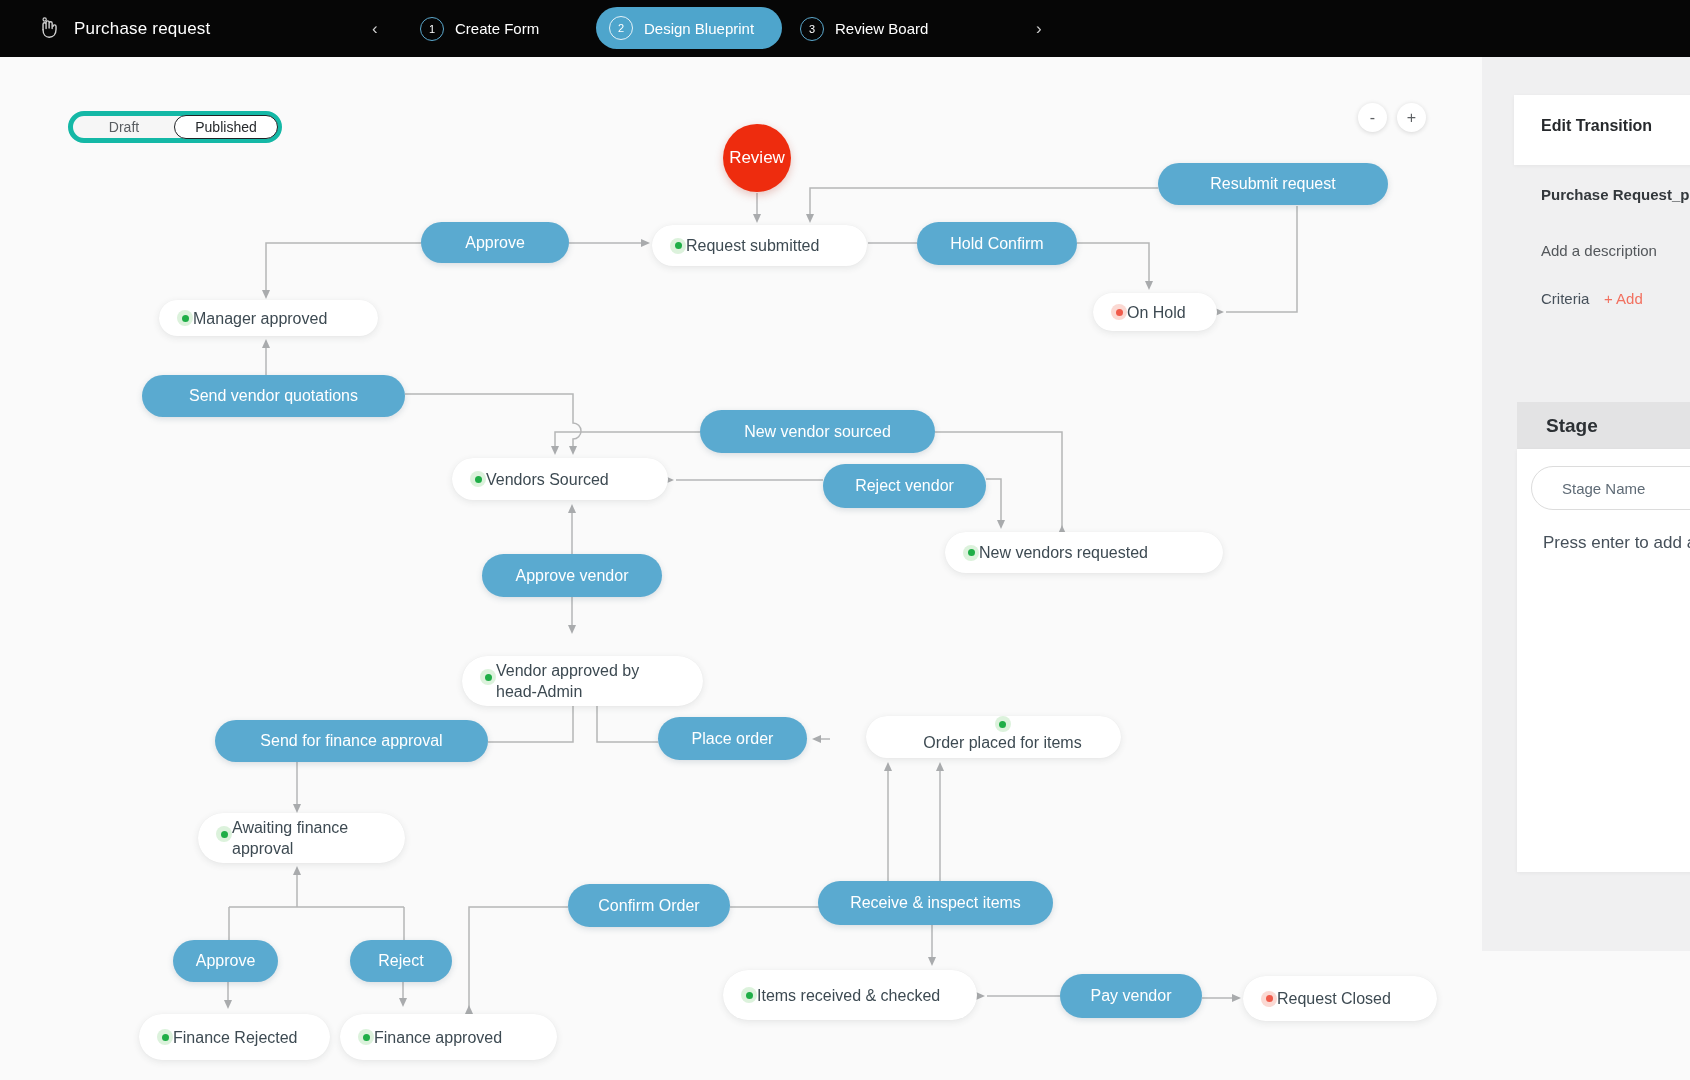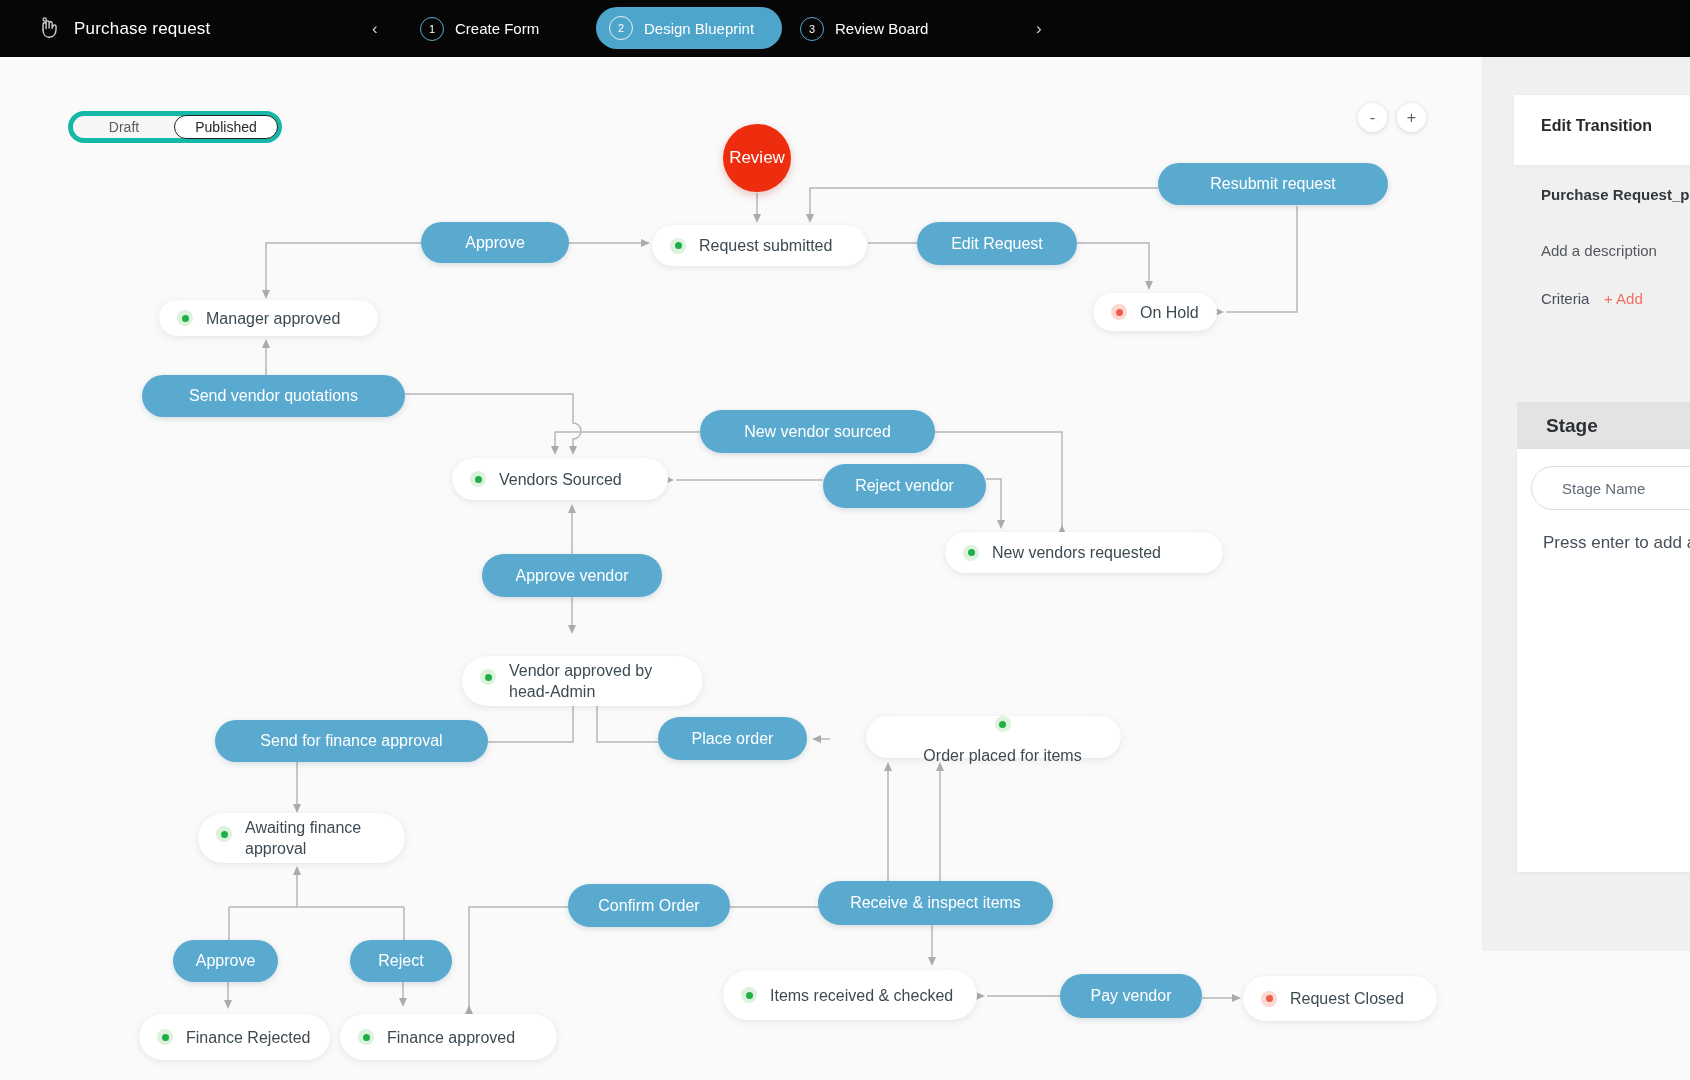--- a/index.html
+++ b/index.html
@@ -30,21 +30,21 @@
   .toggle .seg.sel{background:#fff;border:1.6px solid #202225;color:#26292c;margin:-1px;}
   .zoom-btn{position:absolute;width:29px;height:29px;border-radius:50%;background:#fff;z-index:20;
     box-shadow:0 1px 5px rgba(0,0,0,.14);display:flex;align-items:center;justify-content:center;
     color:#5e6164;font-size:16px;line-height:1;}
   .zoom-minus{left:1358px;top:103px;}
   .zoom-plus{left:1397px;top:103px;}
   
   #edge-svg{position:absolute;left:0;top:0;z-index:1;}
   .node{position:absolute;z-index:3;border-radius:999px;box-sizing:border-box;}
   .node.state{background:#fff;box-shadow:0 2px 7px rgba(50,55,60,.10),0 0 1px rgba(0,0,0,.06);
-    display:flex;align-items:center;padding-left:18px;gap:13px;color:#3d4a52;font-size:16px;}
+    display:flex;align-items:center;padding-left:18px;color:#3d4a52;font-size:16px;}
   .node.state .lines{line-height:21px;white-space:nowrap;}
   .node.transition{background:#5aaad0;box-shadow:0 2px 6px rgba(60,90,110,.18);
     display:flex;align-items:center;justify-content:center;color:#fff;font-size:16px;white-space:nowrap;}
   .dot{width:16px;height:16px;border-radius:50%;flex:0 0 auto;display:flex;align-items:center;justify-content:center;}
   .dot.green{background:#dcf2dc;}
   .dot.green::after{content:'';width:7px;height:7px;border-radius:50%;background:#1fae47;}
   .dot.red{background:#fbd9d3;}
   .dot.red::after{content:'';width:7px;height:7px;border-radius:50%;background:#f05b4b;}
   .dot.top{align-self:flex-start;margin-top:13px;}
   .start-node{position:absolute;z-index:4;width:68px;height:68px;border-radius:50%;background:#ee2c0e;
@@ -176,21 +176,21 @@
       <span class="lines">Items received &amp; checked</span>
     </div>
     <div class="node state" style="left: 1243px; top: 976px; width: 194px; height: 45px;">
       <span class="dot red"></span>
       <span class="lines">Request Closed</span>
     </div>
     <div class="node transition" style="left: 421px; top: 222px; width: 148px; height: 41px;">
       <span>Approve</span>
     </div>
     <div class="node transition" style="left: 917px; top: 222px; width: 160px; height: 43px;">
-      <span>Edit Request</span>
+      <span>Hold Confirm</span>
     </div>
     <div class="node transition" style="left: 1158px; top: 163px; width: 230px; height: 42px;">
       <span>Resubmit request</span>
     </div>
     <div class="node transition" style="left: 142px; top: 375px; width: 263px; height: 42px;">
       <span>Send vendor quotations</span>
     </div>
     <div class="node transition" style="left: 700px; top: 410px; width: 235px; height: 43px;">
       <span>New vendor sourced</span>
     </div>

